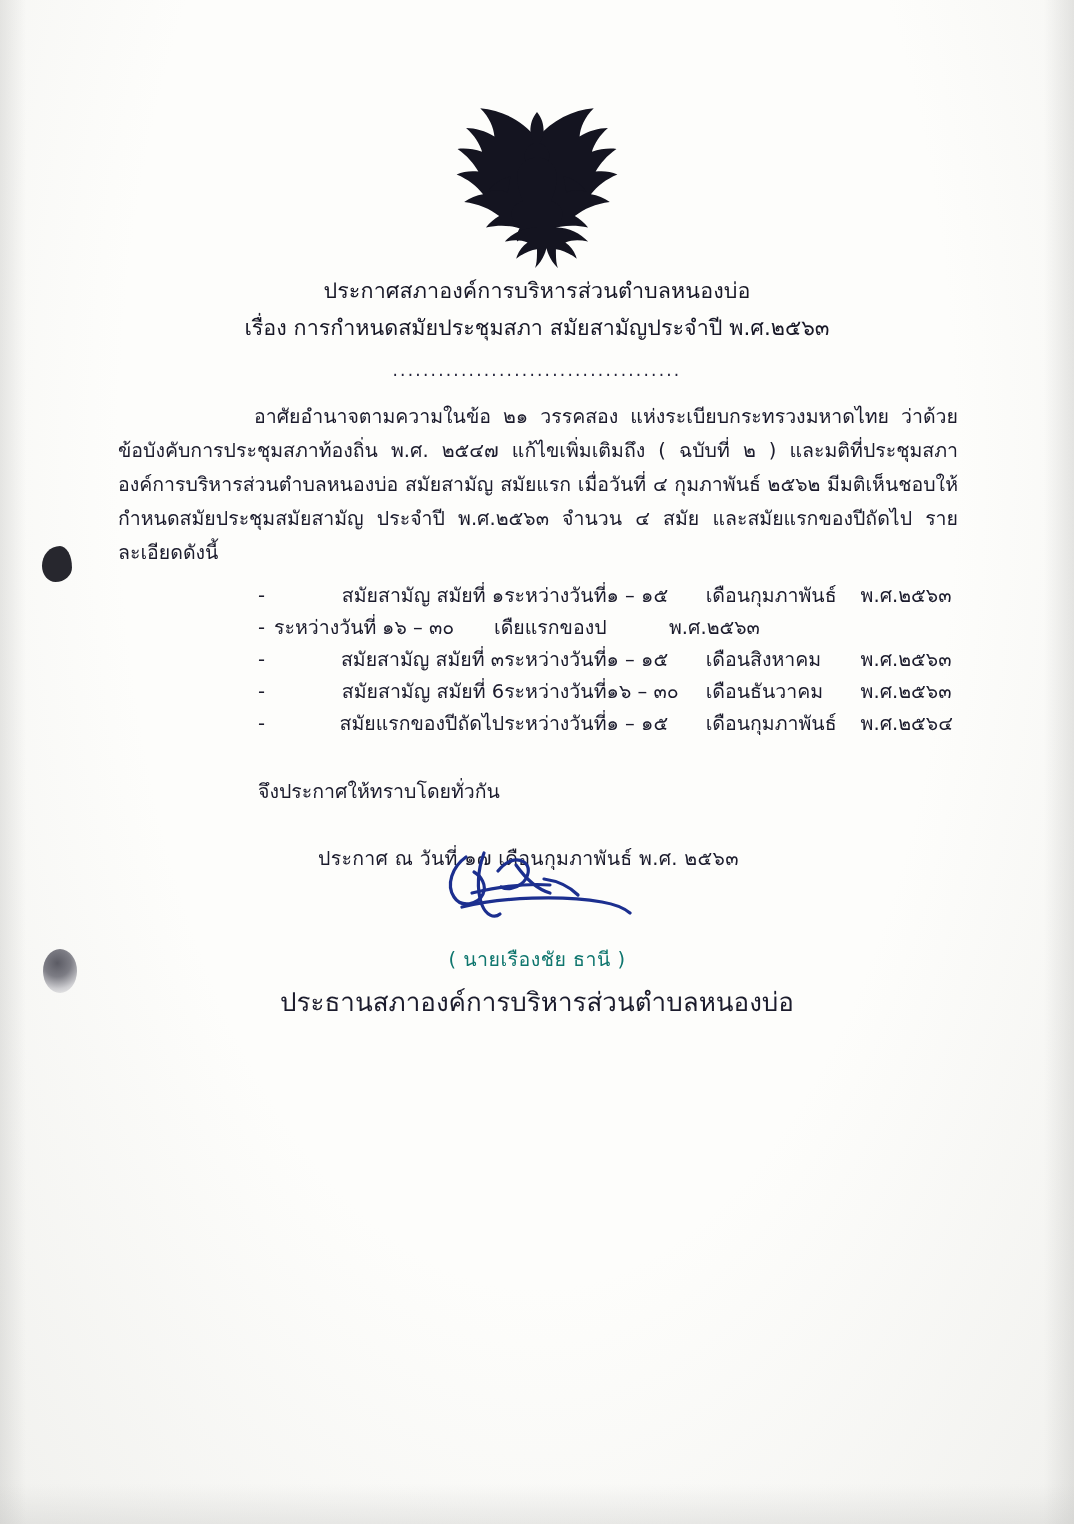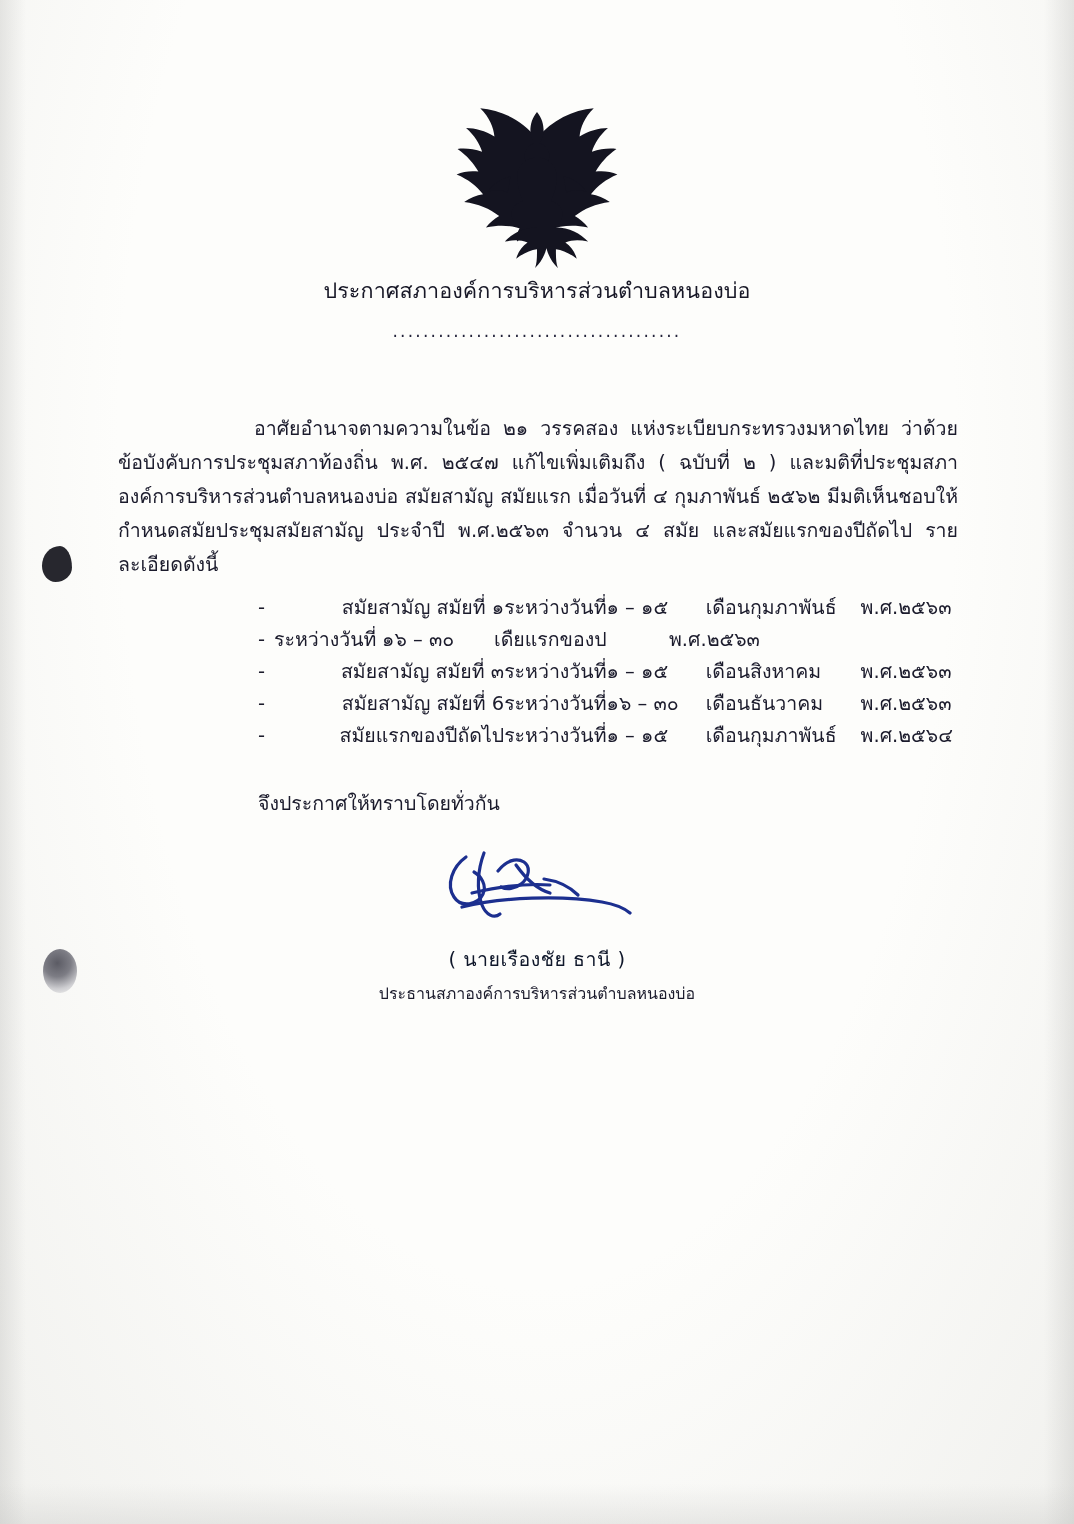--- a/index.html
+++ b/index.html
@@ -68,21 +68,20 @@
     font-size: 17px;
     letter-spacing: 2.2px;
     color: #23233a;
   }
 
   .body-block {
     position: absolute;
     top: 400px;
     left: 118px;
     width: 840px;
-    margin-top: 12px;
   }
   .para {
     font-size: 19.5px;
     line-height: 34px;
     text-align: justify;
     text-justify: inter-word;
     color: #1b1b2c;
   }
   .para .indent {
     display: inline-block;
@@ -131,25 +130,25 @@
     width: 100%;
     text-align: center;
   }
   .sig-svg {
     width: 230px;
     height: 95px;
     margin-left: 20px;
   }
   .sig-name {
     font-size: 19.5px;
-    color: #0f172a;
+    color: #0f766e;
     letter-spacing: 0.5px;
   }
   .sig-role {
-    font-size: 16px;
+    font-size: 26px;
     color: #1b1b2c;
     margin-top: 6px;
   }
 
   
   .blot-a {
     position: absolute;
     left: 42px;
     top: 546px;
     width: 30px;
@@ -208,20 +207,21 @@
         <path d="M100 140 c-14 0-26 6-34 15 9-2 17-2 24 1 -6 4-10 10-12 17 8-6 15-9 22-10 0 8 0 14-2 20 6-6 10-13 12-21 2 8 6 15 12 21 -2-6-2-12-2-20 7 1 14 4 22 10 -2-7-6-13-12-17 7-3 15-3 24-1 -8-9-20-15-34-15z"></path>
 
         <path d="M72 86 c-10 2-18 8-24 16 8-2 15-2 21 1 z"></path>
         <path d="M128 86 c10 2 18 8 24 16 -8-2-15-2-21 1 z"></path>
       </g>
     </svg>
   </div>
 
   <div class="header-block">
     <div class="title-line-1">ประกาศสภาองค์การบริหารส่วนตำบลหนองบ่อ</div>
+    <div class="title-line-2">เรื่อง  การกำหนดสมัยประชุมสภา  สมัยสามัญประจำปี  พ.ศ.๒๕๖๓</div>
     <div class="dotted-rule">......................................</div>
   </div>
 
   <div class="body-block">
 
     <div class="para"><span class="indent"></span><span>อาศัยอำนาจตามความในข้อ  ๒๑  วรรคสอง   แห่งระเบียบกระทรวงมหาดไทย  ว่าด้วยข้อบังคับการประชุมสภาท้องถิ่น พ.ศ.  ๒๕๔๗  แก้ไขเพิ่มเติมถึง ( ฉบับที่  ๒ )  และมติที่ประชุมสภาองค์การบริหารส่วนตำบลหนองบ่อ  สมัยสามัญ  สมัยแรก  เมื่อวันที่  ๔  กุมภาพันธ์  ๒๕๖๒   มีมติเห็นชอบให้กำหนดสมัยประชุมสมัยสามัญ  ประจำปี  พ.ศ.๒๕๖๓    จำนวน  ๔  สมัย  และสมัยแรกของปีถัดไป  รายละเอียดดังนี้</span></div>
 
     <div class="session-list">
 
       <div class="session-row">
@@ -265,20 +265,21 @@
         <span class="col-between">ระหว่างวันที่</span>
         <span class="col-range">๑ – ๑๕</span>
         <span class="col-month">เดือนกุมภาพันธ์</span>
         <span class="col-year">พ.ศ.๒๕๖๔</span>
       </div>
 
     </div>
 
     <div class="closing">จึงประกาศให้ทราบโดยทั่วกัน</div>
 
+    <div class="date-line">ประกาศ   ณ  วันที่   ๑๗  เดือนกุมภาพันธ์   พ.ศ. ๒๕๖๓</div>
 
   </div>
 
   <div class="signature-zone">
     <svg class="sig-svg" viewBox="0 0 230 95" aria-hidden="true">
       <g fill="none" stroke="#1c2f8f" stroke-width="3.2" stroke-linecap="round" stroke-linejoin="round">
         <path d="M34 12 C20 22 14 40 22 52 c7 11 24 8 29-3 4-9-2-18-9-22"></path>
         <path d="M52 8 C46 24 44 44 50 60 c4 10 12 14 18 9"></path>
         <path d="M66 26 c8-10 18-14 26-9 7 5 5 16-3 22 -6 5-14 6-20 3"></path>
         <path d="M84 20 c10 14 20 24 34 28"></path>

